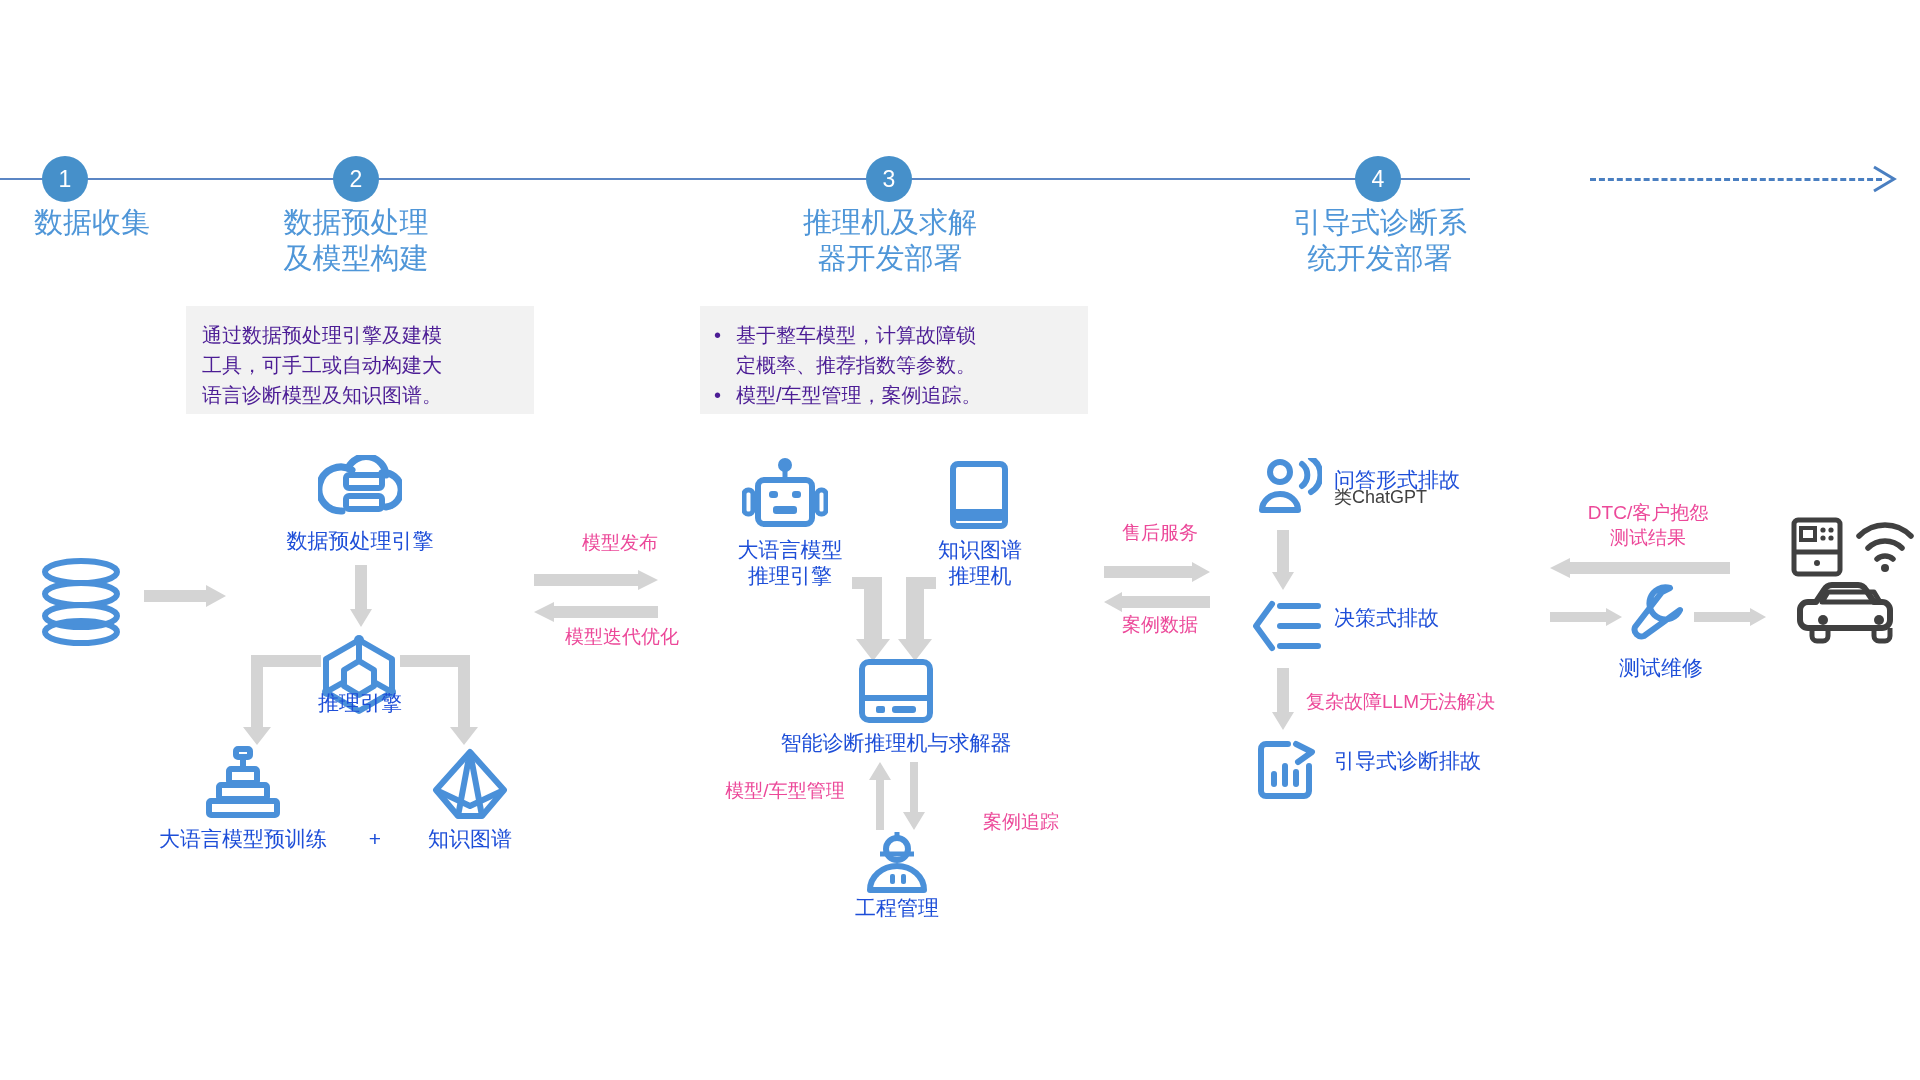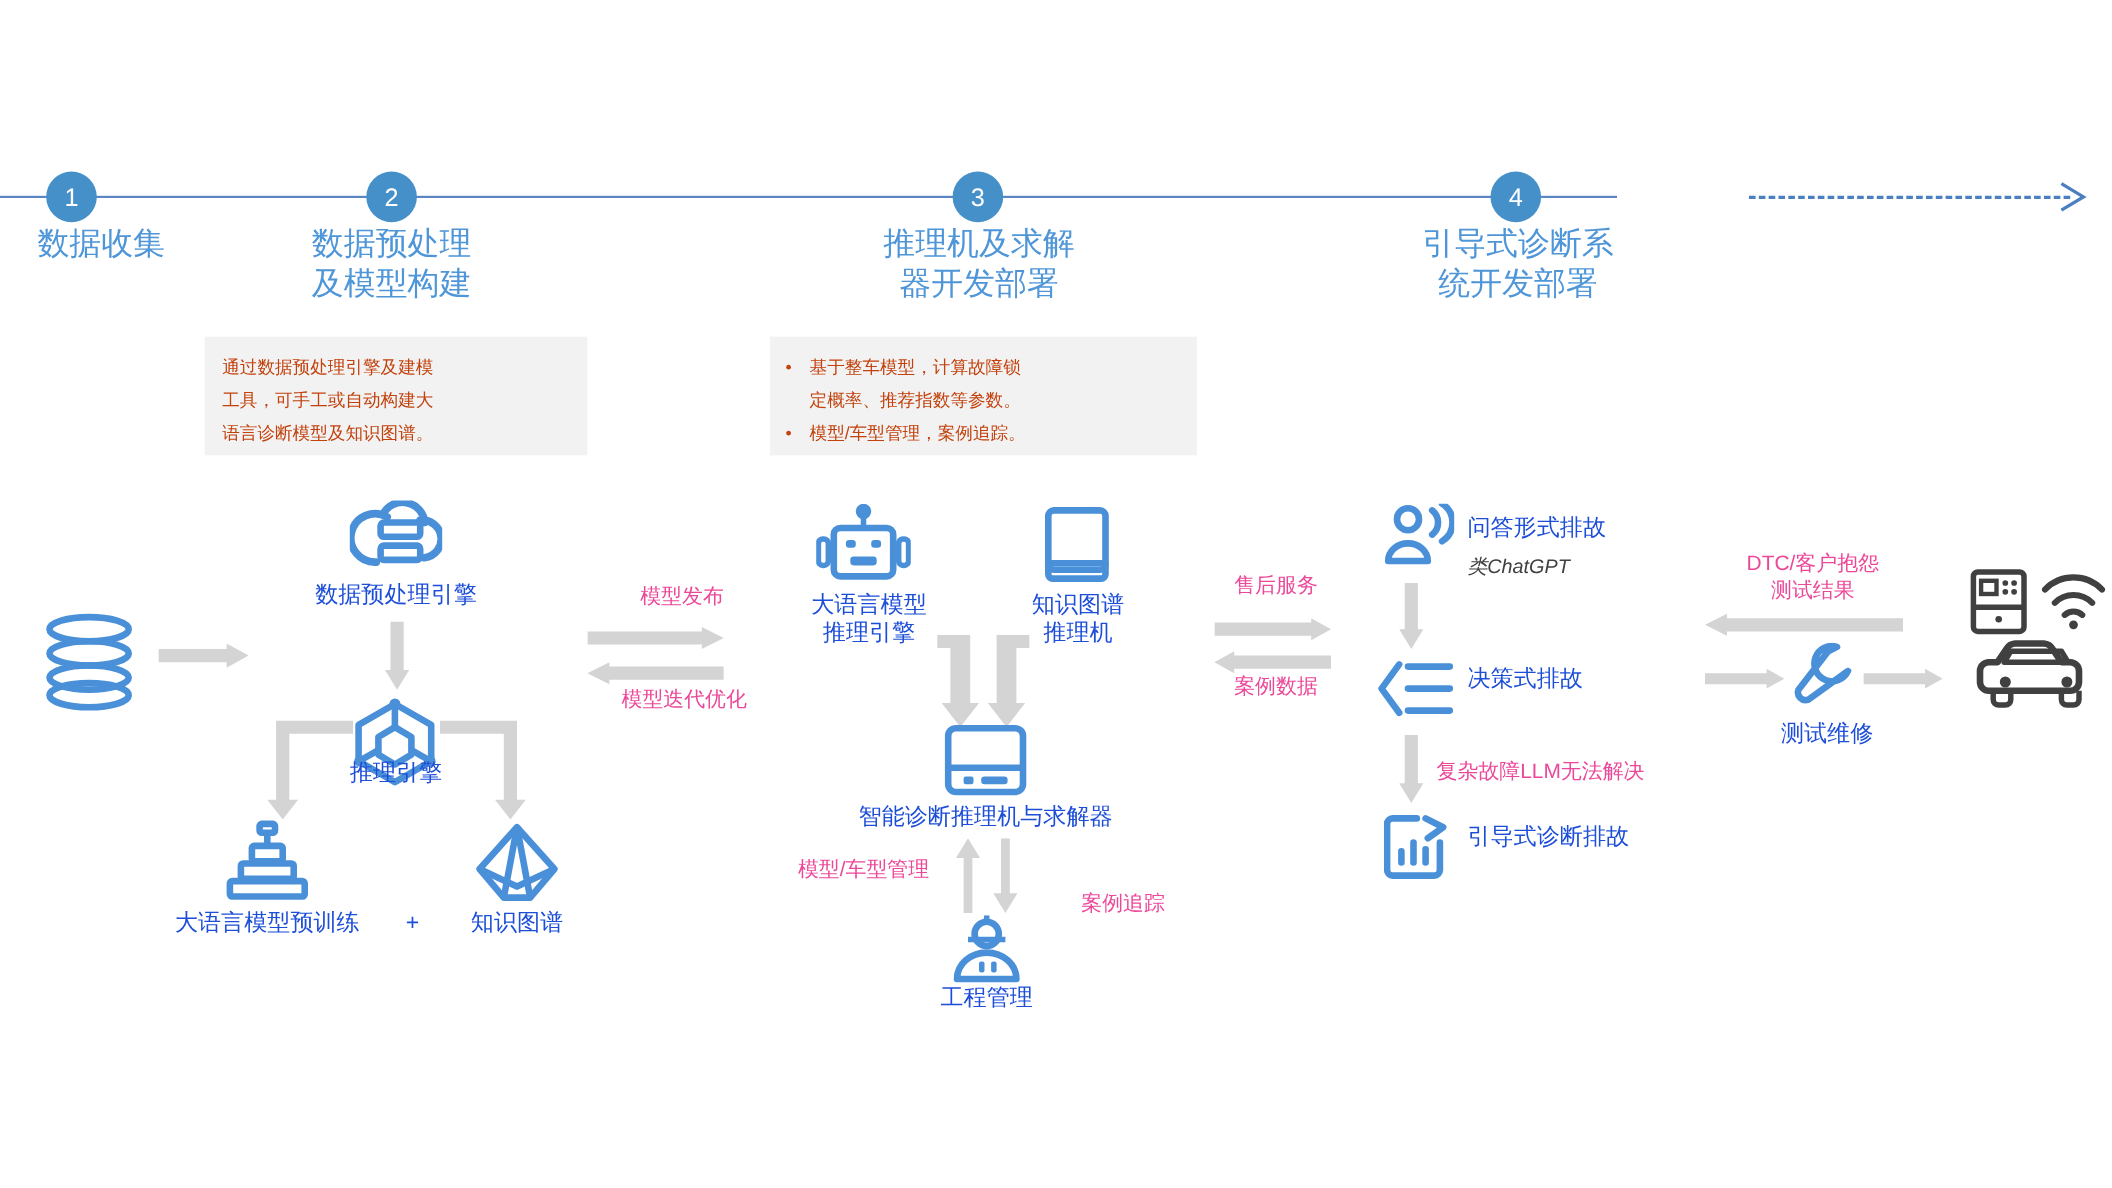--- a/index.html
+++ b/index.html
@@ -24,22 +24,22 @@
 
   
   .stage-title{
     position:absolute;color:#4f96d8;font-size:29px;line-height:36px;
     text-align:center;white-space:pre-line;
   }
   .stage-title.left{text-align:left;}
 
   
   .desc-box{
-    position:absolute;background:#f2f2f2;color:#c2410c;
-    font-size:16px;line-height:30px;padding:14px 16px 14px 16px;
+    position:absolute;background:#f2f2f2;color:#4c1d95;
+    font-size:20px;line-height:30px;padding:14px 16px 14px 16px;
     box-sizing:border-box;
   }
   .desc-box .line{white-space:nowrap;}
   .bullet-row{display:flex;}
   .bullet-dot{width:22px;flex:0 0 22px;}
   .bullet-text{flex:1;}
 
   
   .blue-label{position:absolute;color:#1d4ed8;font-size:21px;line-height:26px;text-align:center;white-space:pre-line;}
   .grey-label{position:absolute;color:#ec4899;font-size:19px;line-height:25px;text-align:center;white-space:pre-line;}
@@ -245,21 +245,21 @@
   </svg>
   <div class="grey-label" style="left:1090px;top:612px;width:140px;">案例数据</div>
 
   <svg class="icon" style="left:1258px;top:458px;" width="64" height="56" viewBox="0 0 64 56">
     <circle cx="22" cy="14" r="10" fill="none" stroke="#4a90d9" stroke-width="6"></circle>
     <path d="M4 52 a18 16 0 0 1 36 0 Z" fill="none" stroke="#4a90d9" stroke-width="6" stroke-linejoin="round"></path>
     <path d="M44 6 a14 14 0 0 1 0 22" fill="none" stroke="#4a90d9" stroke-width="6" stroke-linecap="round"></path>
     <path d="M53 0 a20 20 0 0 1 0 34" fill="none" stroke="#4a90d9" stroke-width="6" stroke-linecap="round"></path>
   </svg>
   <div class="blue-label" style="left:1334px;top:467px;width:220px;text-align:left;">问答形式排故</div>
-  <div class="dark-label" style="left:1334px;top:503px;width:220px;font-style:italic;">类ChatGPT</div>
+  <div class="dark-label" style="left:1334px;top:485px;width:220px;">类ChatGPT</div>
 
   <svg class="ga" style="left:1272px;top:530px;" width="22" height="60" viewBox="0 0 22 60">
     <polygon points="5,0 17,0 17,42 22,42 11,60 0,42 5,42" fill="#d4d4d4"></polygon>
   </svg>
 
   <svg class="icon" style="left:1252px;top:600px;" width="72" height="52" viewBox="0 0 72 52">
     <polyline points="20,4 4,26 20,48" fill="none" stroke="#4a90d9" stroke-width="6" stroke-linecap="round" stroke-linejoin="round"></polyline>
     <line x1="28" y1="6" x2="66" y2="6" stroke="#4a90d9" stroke-width="6" stroke-linecap="round"></line>
     <line x1="28" y1="26" x2="66" y2="26" stroke="#4a90d9" stroke-width="6" stroke-linecap="round"></line>
     <line x1="28" y1="46" x2="66" y2="46" stroke="#4a90d9" stroke-width="6" stroke-linecap="round"></line>

